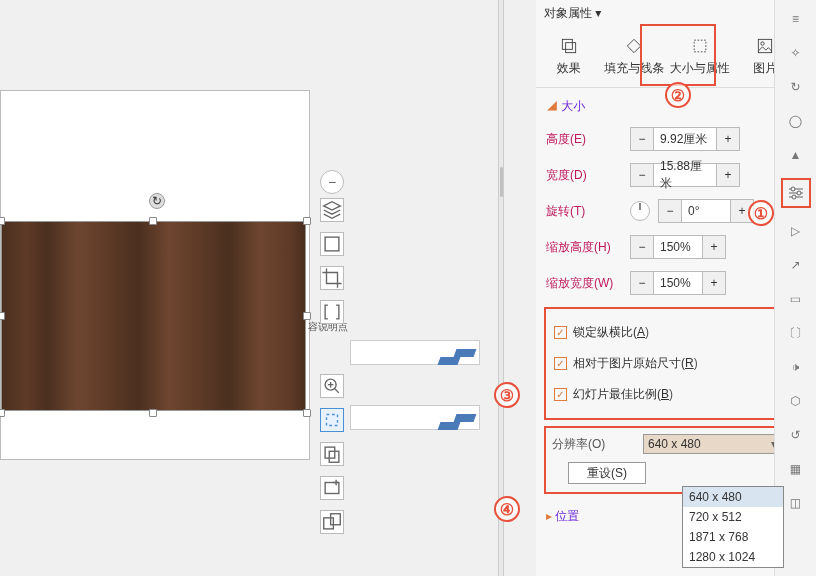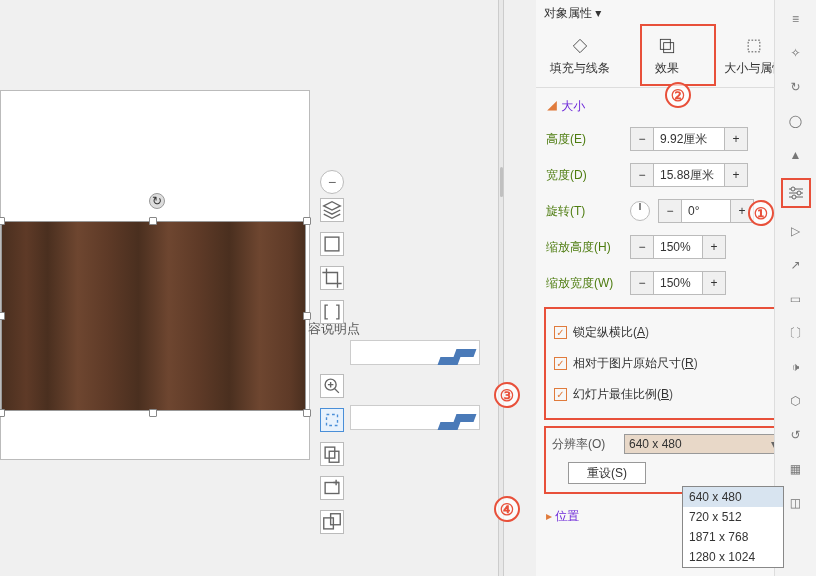--- a/index.html
+++ b/index.html
@@ -2,21 +2,21 @@
 <html><head>
 <meta charset="utf-8">
 <style>
 *{box-sizing:border-box;margin:0;padding:0;font-family:"Microsoft YaHei",sans-serif;font-size:12px;color:#333}
 body{background:#f0f0f0;width:816px;height:576px;overflow:hidden;position:relative}
 .canvas-area{position:absolute;left:0;top:0;width:490px;height:576px;background:#f0f0f0}
 .slide{position:absolute;left:0;top:90px;width:310px;height:370px;background:#fff;border:1px solid #bbb}
 .wood-img{position:absolute;left:0;top:130px;width:305px;height:190px;background:linear-gradient(90deg,#4a2f1f,#5e3a27 8%,#4a2f1f 15%,#6e4630 25%,#5e3a27 35%,#4a2f1f 45%,#6e4630 55%,#5e3a27 65%,#4a2f1f 75%,#6e4630 85%,#5e3a27 95%,#4a2f1f);border:1px solid #999}
 .sel-handle{position:absolute;width:8px;height:8px;background:#fff;border:1px solid #888;border-radius:1px}
 .rotate-handle{position:absolute;left:148px;top:102px;width:16px;height:16px;border-radius:50%;background:#ddd;border:1px solid #999;display:flex;align-items:center;justify-content:center}
-.hotspot-label{position:absolute;left:308px;top:320px;font-size:13px;color:#555}
+.hotspot-label{position:absolute;left:308px;top:320px;font-size:10px;color:#555}
 .mini-slides{position:absolute;left:350px;top:340px;width:130px}
 .mini-slide{height:25px;background:#fff;border:1px solid #ccc;margin-bottom:40px;position:relative}
 .mini-blue{position:absolute;right:4px;width:20px;height:8px;background:#4a7ab8;transform:skewX(-20deg)}
 .tool-col{position:absolute;left:320px;top:198px;width:24px}
 .tool-btn{width:24px;height:24px;border:1px solid #bbb;background:#fff;margin-bottom:10px;display:flex;align-items:center;justify-content:center;color:#666}
 .tool-btn.active{border-color:#4a8fd8;background:#e8f2fc}
 .zoom-btn{position:absolute;width:24px;height:24px;border:1px solid #bbb;border-radius:50%;background:#fff;display:flex;align-items:center;justify-content:center;color:#666;font-size:14px}
 .panel-divider{position:absolute;left:498px;top:0;width:6px;height:576px;background:#e8e8e8;border-left:1px solid #ccc;border-right:1px solid #ccc}
 .panel-divider::after{content:"";position:absolute;left:1px;top:167px;width:3px;height:30px;background:#c0c0c0;border-radius:2px}
 .prop-panel{position:absolute;left:536px;top:0;width:262px;height:576px;background:#f7f7f7}
@@ -24,34 +24,34 @@
 .panel-hdr .close{margin-left:auto;font-size:13px;color:#999}
 .tabs{display:flex;height:62px;border-bottom:1px solid #ddd}
 .tab{flex:1;display:flex;flex-direction:column;align-items:center;justify-content:center;gap:4px;color:#666;position:relative}
 .tab svg{width:20px;height:20px}
 .tab.active{color:#e07b3c}
 .tab-box{position:absolute;left:640px;top:24px;width:76px;height:62px;border:2px solid #e8503a;pointer-events:none}
 .section-hdr{padding:10px 10px 6px;color:#6d28d9;font-size:12px}
 .section-hdr::before{content:"▸ ";color:#e07b3c}
 .section-hdr.open::before{content:"◢ "}
 .row{display:flex;align-items:center;padding:6px 10px;gap:6px}
-.row-label{width:78px;color:#4d7c0f}
+.row-label{width:78px;color:#be185d}
 .stepper{display:flex;border:1px solid #bbb}
 .stepper .btn{width:22px;height:22px;background:#f0f0f0;display:flex;align-items:center;justify-content:center;border:none}
-.stepper .val{width:72px;height:22px;background:#fff;border-left:1px solid #bbb;border-right:1px solid #bbb;display:flex;align-items:center;padding:0 6px}
+.stepper .val{width:64px;height:22px;background:#fff;border-left:1px solid #bbb;border-right:1px solid #bbb;display:flex;align-items:center;padding:0 6px}
 .stepper.narrow .val{width:50px}
 .dial{width:20px;height:20px;border-radius:50%;border:1px solid #bbb;background:#fff;margin-right:2px;position:relative}
 .dial::after{content:"";position:absolute;left:50%;top:1px;width:2px;height:7px;background:#888;transform:translateX(-50%)}
 .check-group{border:2px solid #e8503a;margin:6px 8px;padding:8px 6px}
 .chk-row{display:flex;align-items:center;gap:6px;padding:7px 2px}
 .chk{width:13px;height:13px;border:1px solid #e07b3c;display:flex;align-items:center;justify-content:center;color:#e07b3c;font-size:10px}
 .chk-row .lbl{color:#555}
 .chk-row .lbl u{text-decoration:underline}
 .res-box{border:2px solid #e8503a;margin:4px 8px;padding:6px}
-.res-top{display:flex;align-items:center;gap:2px}
+.res-top{display:flex;align-items:center;gap:21px}
 .res-label{width:70px;color:#555}
 .combo{flex:1;height:20px;border:1px solid #999;background:#e8d8c8;display:flex;align-items:center;padding:0 4px;position:relative}
 .combo::after{content:"▾";position:absolute;right:4px;color:#666}
 .dropdown{position:absolute;right:14px;top:486px;width:102px;background:#fff;border:1px solid #888;z-index:10}
 .dd-item{padding:3px 6px;font-size:12px}
 .dd-item.sel{background:#d8e4f0}
 .reset-btn{width:78px;height:22px;border:1px solid #999;background:#fff;margin:8px 12px 2px 16px;display:flex;align-items:center;justify-content:center}
 .right-bar{position:absolute;right:0;top:0;width:42px;height:576px;background:#f3f3f3;border-left:1px solid #ddd;display:flex;flex-direction:column;align-items:center;padding-top:8px;gap:12px}
 .rb-ico{width:22px;height:22px;display:flex;align-items:center;justify-content:center;color:#777}
 .rb-ico.boxed{border:2px solid #e8503a;width:30px;height:30px}
@@ -141,36 +141,44 @@
 <div class="panel-divider"></div>
 
 <div class="prop-panel">
   <div class="panel-hdr">
     <span>对象属性 ▾</span>
     <span class="close">✕</span>
   </div>
   <div class="tabs">
     <div class="tab">
         <svg viewBox="0 0 24 24">
-          <path d="M4 12l8-8 8 8-8 8z" fill="none" stroke="currentColor"></path>
-        </svg>
-        <span>填充与线条</span>
-      </div>
-    <div class="tab">
-        <svg viewBox="0 0 24 24">
           <rect x="4" y="4" width="12" height="12" fill="none" stroke="currentColor"></rect>
           <rect x="8" y="8" width="12" height="12" fill="none" stroke="currentColor"></rect>
         </svg>
         <span>效果</span>
       </div>
+    <div class="tab">
+        <svg viewBox="0 0 24 24">
+          <path d="M4 12l8-8 8 8-8 8z" fill="none" stroke="currentColor"></path>
+        </svg>
+        <span>填充与线条</span>
+      </div>
     <div class="tab active">
         <svg viewBox="0 0 24 24">
           <rect x="5" y="5" width="14" height="14" fill="none" stroke="currentColor" stroke-dasharray="2"></rect>
         </svg>
         <span>大小与属性</span>
+      </div>
+    <div class="tab">
+        <svg viewBox="0 0 24 24">
+          <rect x="4" y="4" width="16" height="16" fill="none" stroke="currentColor"></rect>
+          <circle cx="9" cy="9" r="2" fill="none" stroke="currentColor"></circle>
+          <path d="M4 18l5-5 4 4 3-3 4 4" fill="none" stroke="currentColor"></path>
+        </svg>
+        <span>图片</span>
       </div>
   </div>
 
   <div class="section-hdr open">大小</div>
 
   <div class="row">
     <span class="row-label">高度(E)</span>
     <div class="stepper">
         <div class="btn">−</div>
         <div class="val">9.92厘米</div>

